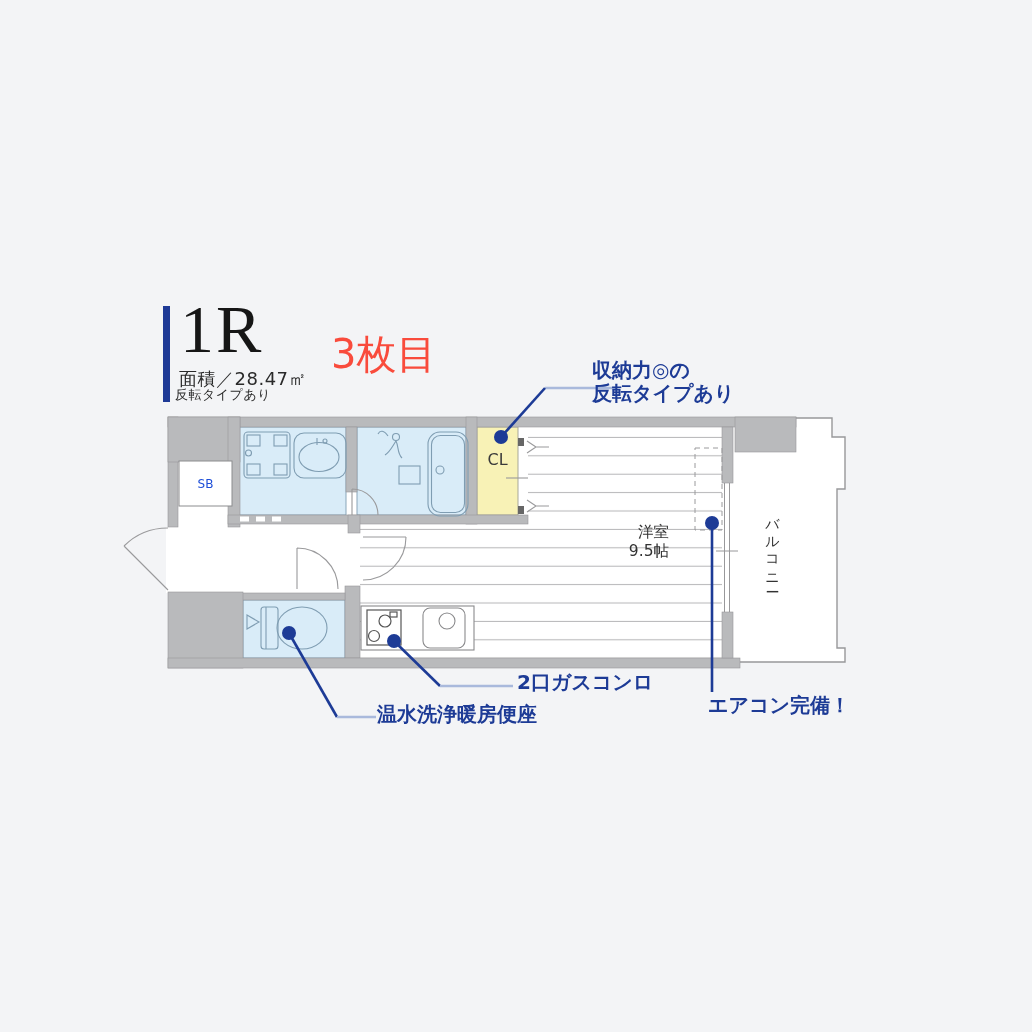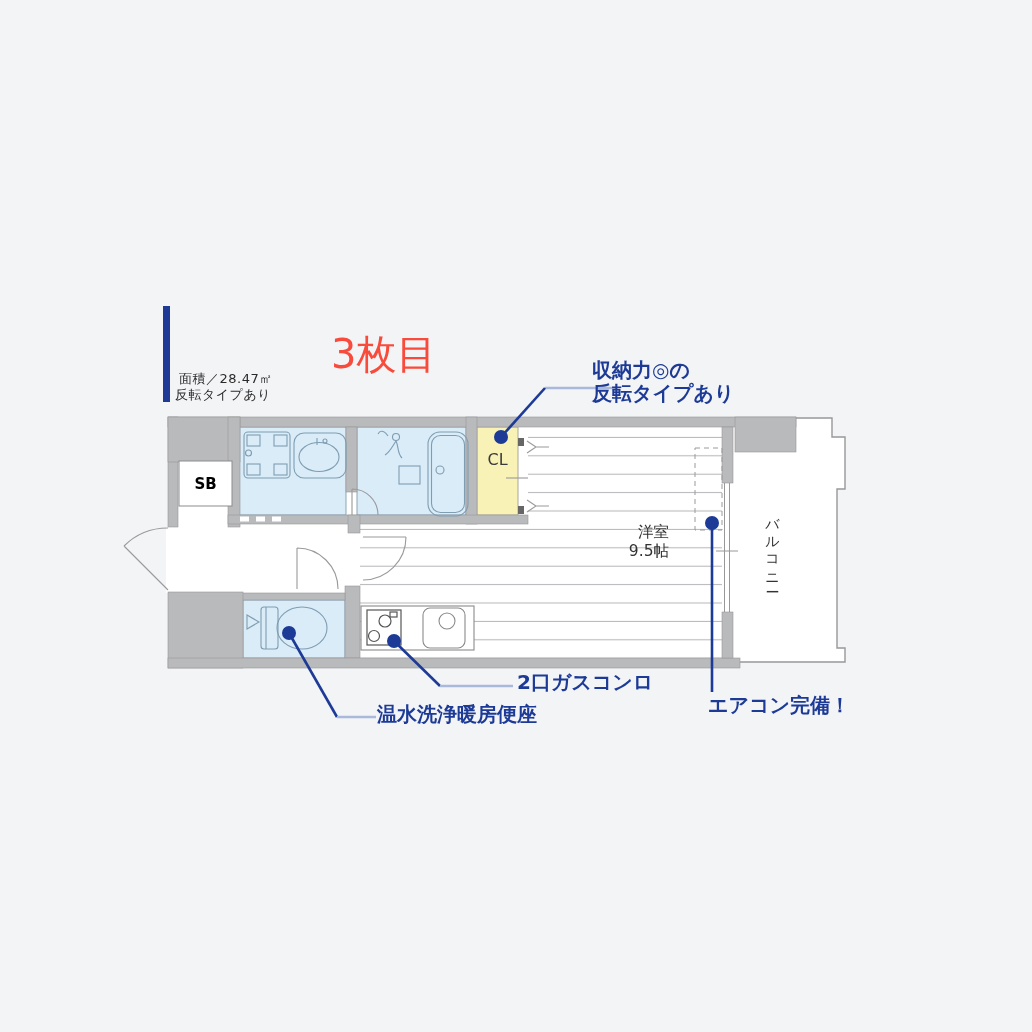--- a/index.html
+++ b/index.html
@@ -4,25 +4,25 @@
 <style>
   html,body{margin:0;padding:0;}
   .page{position:relative;width:1032px;height:1032px;background:#f3f4f6;overflow:hidden;
         font-family:"DejaVu Sans","Liberation Sans",sans-serif;}
   .abs{position:absolute;}
   
   .accent-bar{left:163px;top:306px;width:7px;height:96px;background:var(--accent,#1e3a96);}
   .unit-type{left:180px;top:292px;font-family:"Liberation Serif",serif;font-size:68px;line-height:74px;
              color:#161616;letter-spacing:2px;}
   .photo-badge{left:331px;top:327px;font-size:40px;color:var(--badge,#f94b3c);}
-  .area-line{left:179px;top:371px;font-size:13px;line-height:16px;color:#2a2a2a;letter-spacing:.5px;}
+  .area-line{left:179px;top:371px;font-size:18px;line-height:16px;color:#2a2a2a;letter-spacing:.5px;}
   .note-line{left:175px;top:387px;font-size:13px;line-height:16px;color:#2a2a2a;letter-spacing:.5px;}
   
   .sb-label{left:179px;top:461px;width:53px;height:45px;display:flex;align-items:center;justify-content:center;
-            font-size:15px;font-weight:700;color:#000000;}
+            font-size:12px;font-weight:400;color:#1d4ed8;}
   .cl-label{left:477px;top:427px;width:41px;height:64px;display:flex;align-items:center;justify-content:center;
             font-size:16px;color:#3a3a3a;}
   .room-label{left:569px;top:523px;width:100px;text-align:right;font-size:15.5px;line-height:19px;color:#333;}
   .balcony-label{left:764px;top:508px;height:110px;writing-mode:vertical-rl;font-size:14px;
                  letter-spacing:3px;color:#333;}
   
   .callout{color:var(--callout,#1d3b96);font-weight:bold;font-size:20px;line-height:23px;white-space:nowrap;}
   .callout-closet{left:592px;top:359px;width:165px;}
   .callout-stove{left:517px;top:671px;}
   .callout-toilet{left:377px;top:703px;}
@@ -179,20 +179,21 @@
       <path class="llight" d="M337,717 L376,717"></path>
       <circle class="dot" cx="289" cy="633" r="7"></circle>
     </g>
     <g>
       <path class="ldark" d="M712,523 L712,692"></path>
       <circle class="dot" cx="712" cy="523" r="7"></circle>
     </g>
   </svg>
 
   <div class="abs accent-bar"></div>
+  <div class="abs unit-type">1R</div>
   <div class="abs photo-badge">3枚目</div>
   <div class="abs area-line">面積／28.47㎡</div>
   <div class="abs note-line">反転タイプあり</div>
 
   <div class="abs sb-label">SB</div>
   <div class="abs cl-label">CL</div>
   <div class="abs room-label">
     <span>洋室</span><br>
     <span>9.5帖</span>
   </div>

